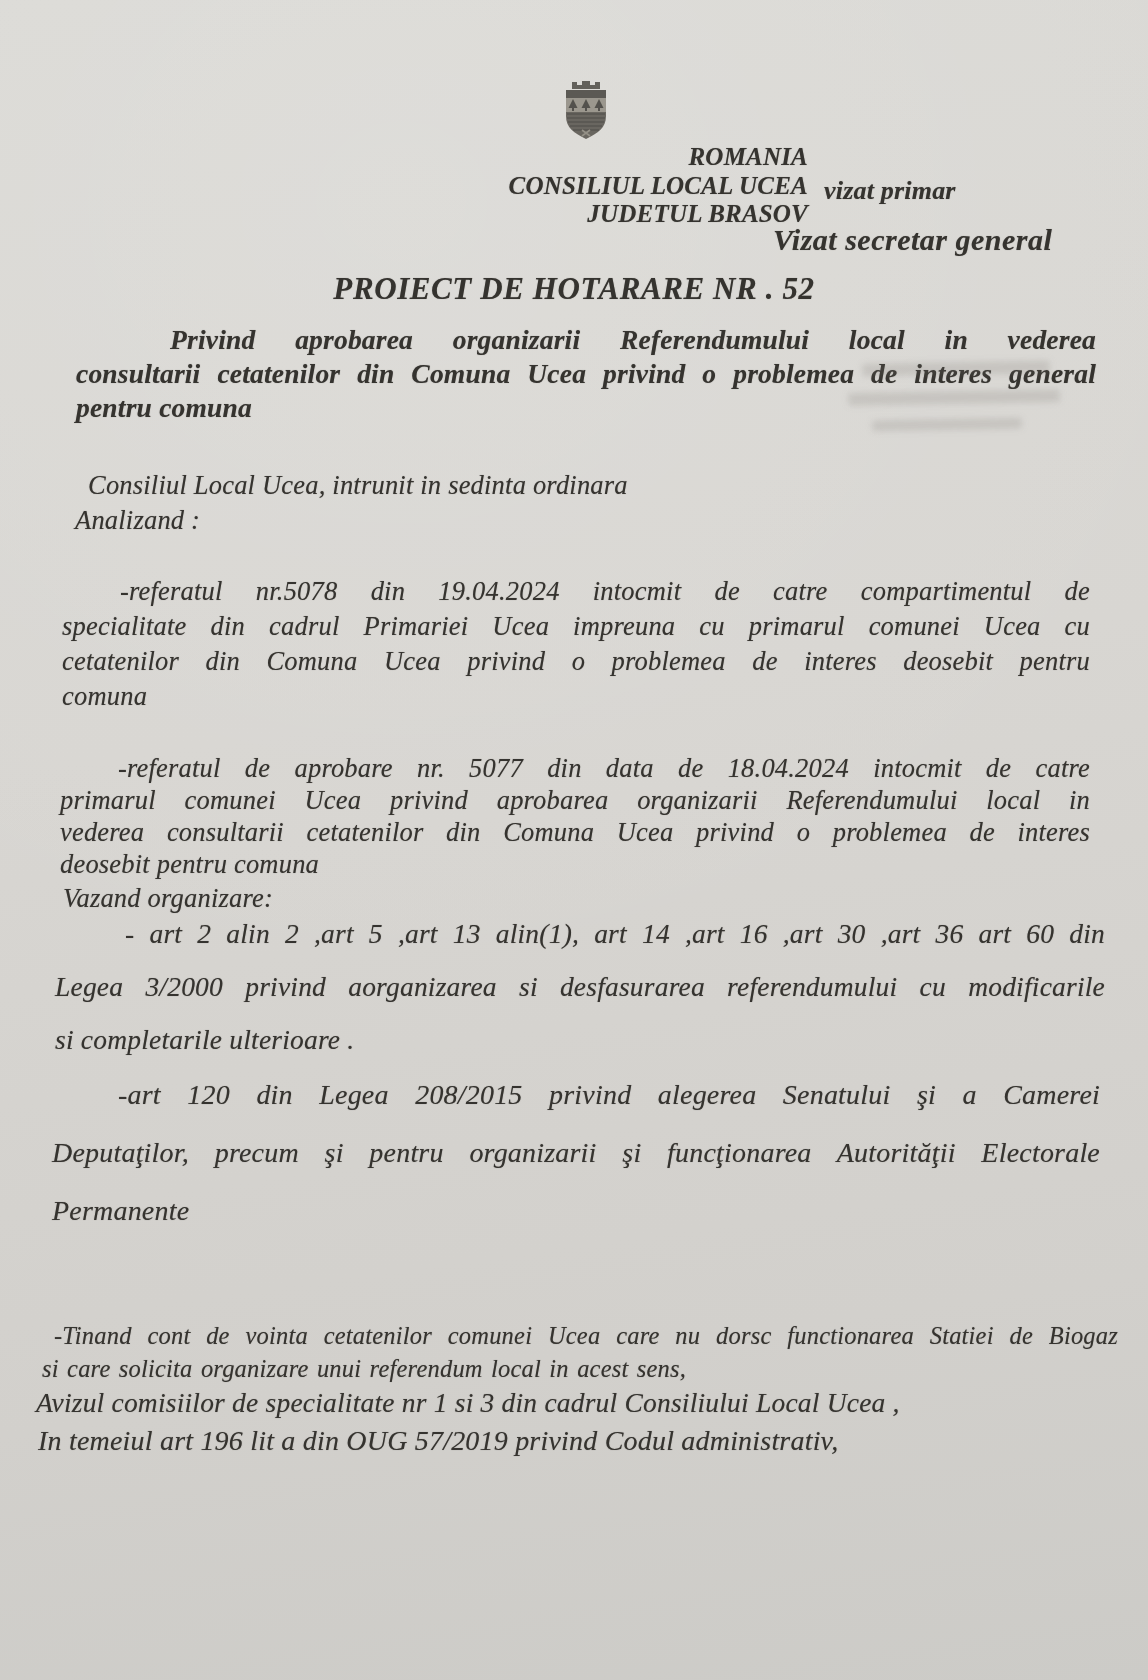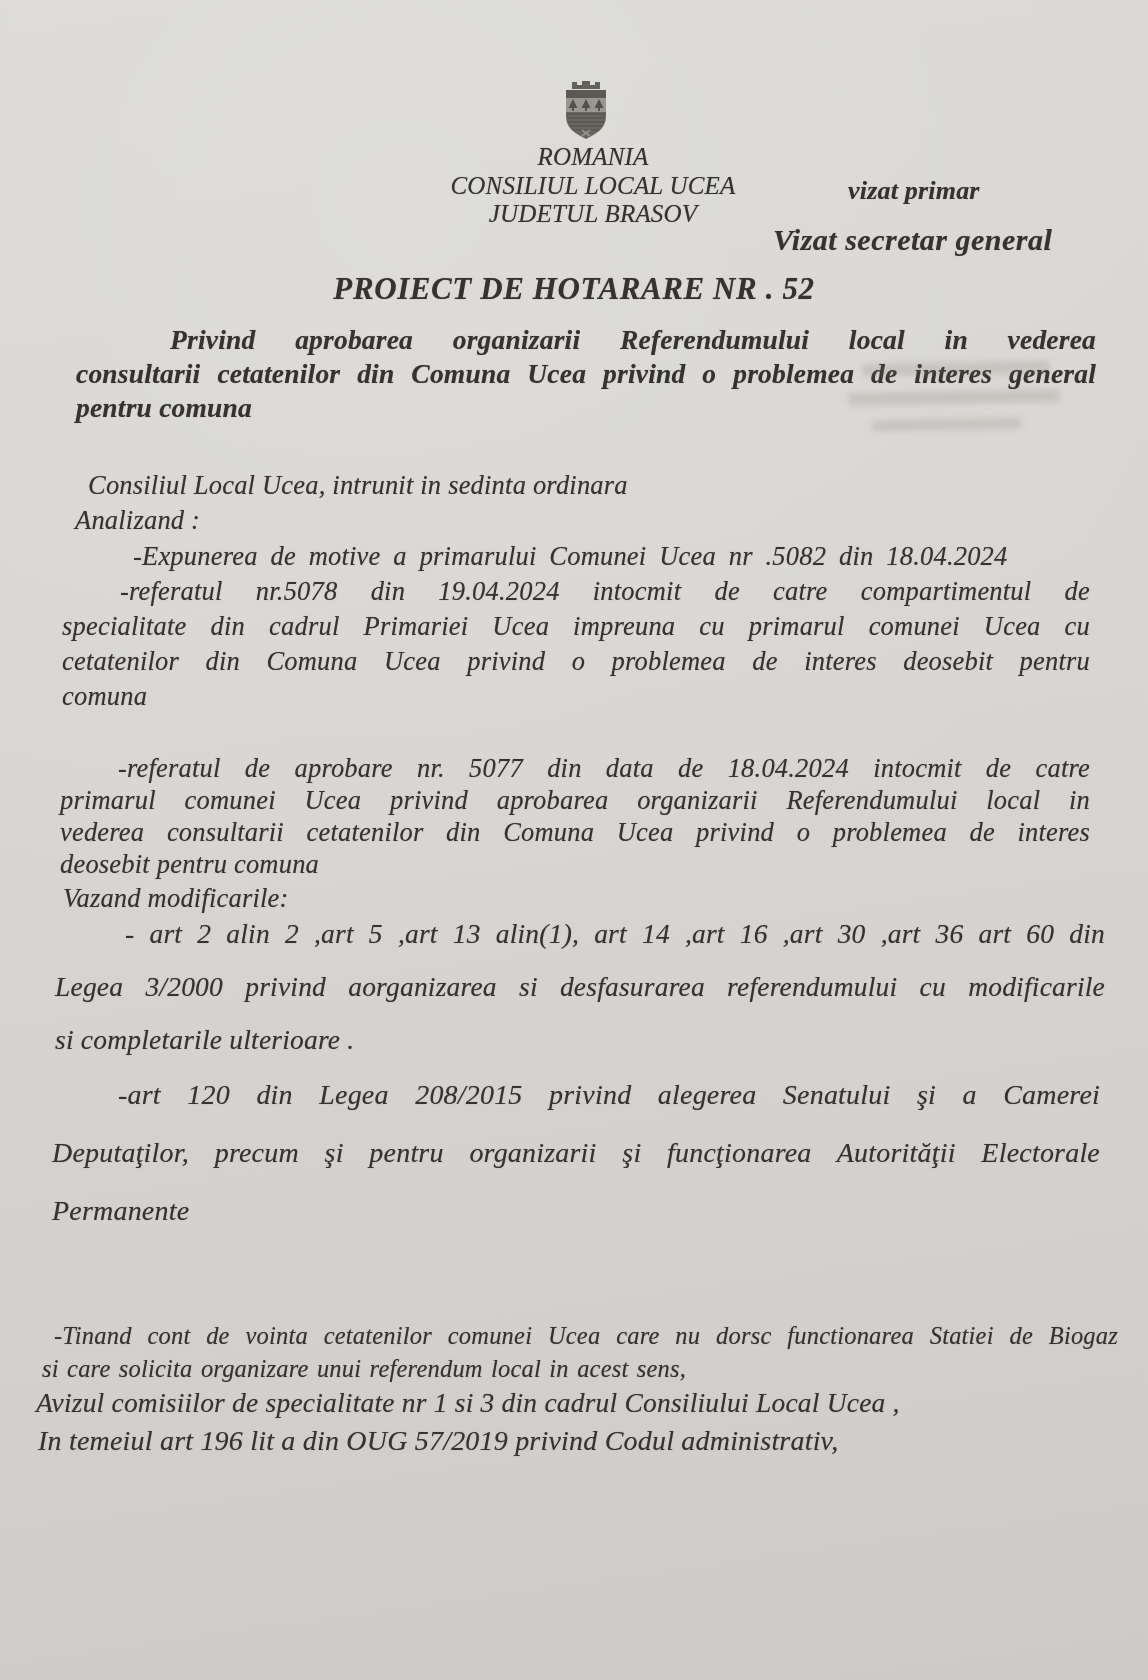--- a/index.html
+++ b/index.html
@@ -14,21 +14,21 @@
     position:relative;width:1148px;height:1680px;
     background:
       radial-gradient(140% 90% at 35% 12%, rgba(255,255,255,0.10), rgba(0,0,0,0) 55%),
       linear-gradient(172deg,#dbdad6 0%,#d8d6d2 42%,#d2d0cc 78%,#cccbc7 100%);
     color:#35332f;
   }
   .blk{position:absolute;}
   .ln{display:block;white-space:normal;}
   .j{text-align:justify;text-align-last:justify;}
   .soft{text-shadow:0 0 1px rgba(58,55,50,0.45);letter-spacing:0.2px;}
-  .hdr{font-size:25px;line-height:28.5px;text-align:center;font-weight:400;}
+  .hdr{font-size:25px;line-height:28.5px;text-align:right;font-weight:700;}
   .vp{font-size:26px;font-weight:600;}
   .vs{font-size:30px;font-weight:600;letter-spacing:0.5px;}
   .title{font-size:31px;font-weight:700;text-align:center;letter-spacing:0.6px;line-height:34px;}
   .subject{font-size:27.5px;font-weight:700;line-height:34px;}
   .body-par{font-size:26.5px;line-height:35px;margin-top:13px;}
   .emblem svg{filter:blur(0.35px);opacity:0.9;}
   .smudge{position:absolute;background:rgba(118,115,108,0.20);filter:blur(3px);border-radius:4px;}
 </style>
 </head>
 <body>
@@ -51,55 +51,54 @@
       <path d="M24 52 L32 58 M32 52 L24 58" stroke="#8d897f" stroke-width="1.6"></path>
     </svg>
   </div>
 
   <div class="blk hdr soft" style="left:378px;top:143px;width:430px;">
     <div class="ln">ROMANIA</div>
     <div class="ln">CONSILIUL LOCAL UCEA</div>
     <div class="ln">JUDETUL BRASOV</div>
   </div>
 
-  <div class="blk vp soft" style="left:848px;top:176px;">vizat primar</div>
+  <div class="blk vp soft" style="left:824px;top:176px;">vizat primar</div>
   <div class="blk vs soft" style="left:773px;top:223px;">Vizat secretar general</div>
 
   <div class="blk title soft" style="left:0;top:272px;width:1148px;">PROIECT DE  HOTARARE  NR . 52</div>
 
   <div class="blk subject soft" style="left:76px;top:323px;width:1020px;">
     <div class="ln j" style="text-indent:94px;">Privind     aprobarea   organizarii   Referendumului   local   in   vederea</div>
     <div class="ln j">consultarii cetatenilor din Comuna Ucea privind  o problemea de interes general</div>
     <div class="ln">pentru  comuna</div>
   </div>
 
   <div class="smudge" style="left:862px;top:362px;width:188px;height:13px;transform:rotate(-1deg);"></div>
   <div class="smudge" style="left:848px;top:391px;width:212px;height:13px;transform:rotate(-1deg);"></div>
   <div class="smudge" style="left:872px;top:419px;width:150px;height:11px;transform:rotate(-1deg);"></div>
 
   <div class="blk body-par soft" style="left:88px;top:455px;">Consiliul Local  Ucea, intrunit in sedinta  ordinara</div>
   <div class="blk body-par soft" style="left:75px;top:490px;">Analizand  :</div>
 
-  <div class="blk body-par soft" style="left:133px;top:526px;word-spacing:6px;">-Expunerea de motive a primarului Comunei Ucea nr .5082 din 18.04.2024</div>
 
   <div class="blk body-par soft" style="left:62px;top:561px;width:1028px;">
     <div class="ln j" style="text-indent:58px;">-referatul  nr.5078  din  19.04.2024  intocmit  de  catre  compartimentul  de</div>
     <div class="ln j">specialitate din cadrul Primariei Ucea  impreuna cu primarul comunei Ucea cu</div>
     <div class="ln j">cetatenilor din Comuna Ucea privind  o problemea de interes deosebit pentru</div>
     <div class="ln">comuna</div>
   </div>
 
   <div class="blk body-par soft" style="left:60px;top:739px;width:1030px;line-height:32px;">
     <div class="ln j" style="text-indent:58px;">-referatul  de aprobare nr. 5077 din data de 18.04.2024   intocmit de catre</div>
     <div class="ln j">primarul comunei Ucea    privind aprobarea organizarii Referendumului local in</div>
     <div class="ln j">vederea consultarii cetatenilor din Comuna Ucea privind  o problemea de interes</div>
     <div class="ln">deosebit pentru  comuna</div>
   </div>
 
-  <div class="blk body-par soft" style="left:63px;top:868px;">Vazand modificarile:</div>
+  <div class="blk body-par soft" style="left:63px;top:868px;">Vazand organizare:</div>
 
   <div class="blk body-par soft" style="left:55px;top:894px;width:1050px;line-height:53px;font-size:27.5px;">
     <div class="ln j" style="text-indent:70px;">- art 2 alin 2 ,art 5 ,art 13 alin(1), art 14 ,art 16 ,art 30 ,art 36 art 60 din</div>
     <div class="ln j">Legea 3/2000 privind aorganizarea si desfasurarea referendumului   cu modificarile</div>
     <div class="ln">si completarile ulterioare .</div>
   </div>
 
   <div class="blk body-par soft" style="left:52px;top:1053px;width:1048px;line-height:58px;font-size:28px;">
     <div class="ln j" style="text-indent:66px;">-art 120 din Legea 208/2015    privind alegerea Senatului şi a Camerei</div>
     <div class="ln j">Deputaţilor, precum şi pentru organizarii şi funcţionarea Autorităţii Electorale</div>

